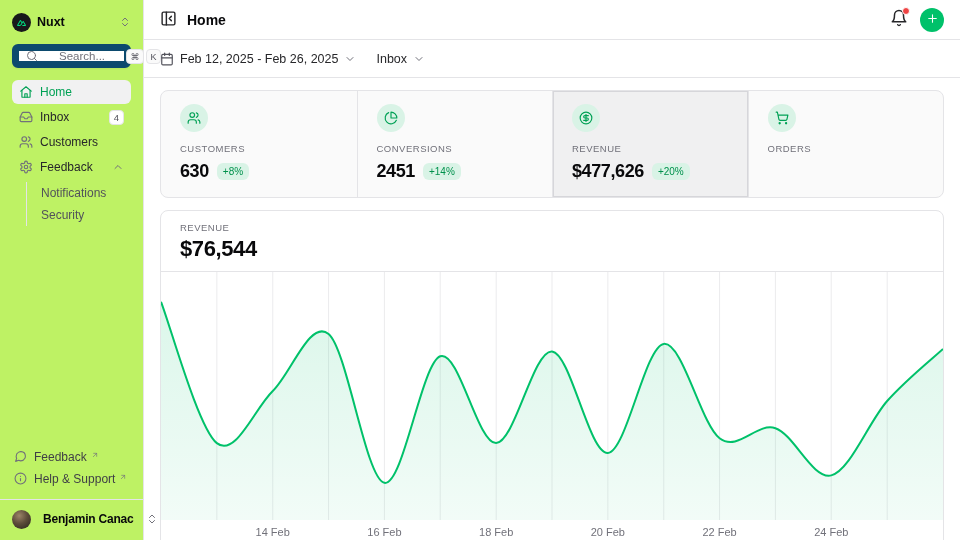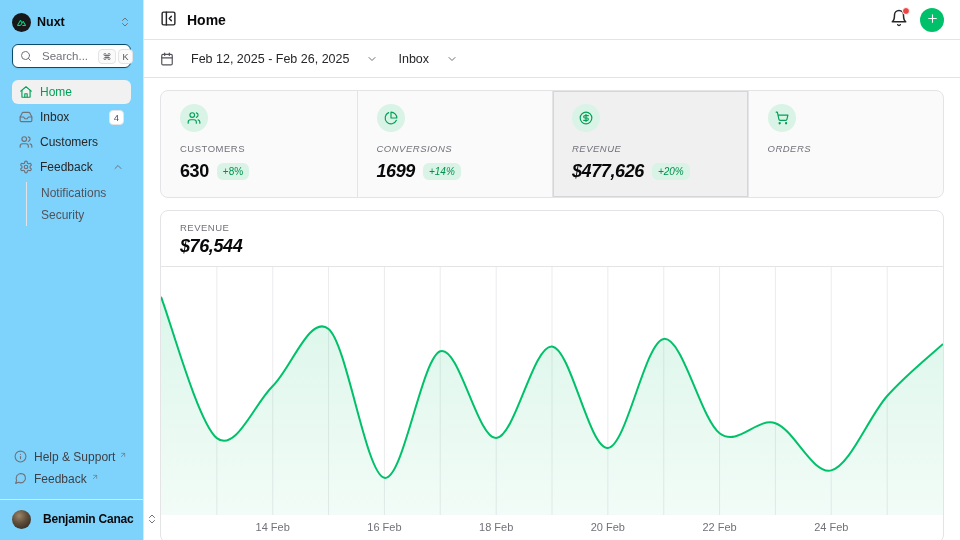--- a/index.html
+++ b/index.html
@@ -6,27 +6,27 @@
   html,body { margin:0; padding:0; }
   body {
     width:960px; height:540px; overflow:hidden;
     font-family:"Liberation Sans", sans-serif;
     background:#fff; color:#09090b;
     -webkit-font-smoothing:antialiased;
   }
   .app { display:flex; height:540px; }
 
   
-  .sidebar { width:144px; min-width:144px; border-right:1px solid #e4e4e7; background:#7dd3fc;
+  .sidebar { width:144px; min-width:144px; border-right:1px solid #e4e4e7; background:#bef264;
              display:flex; flex-direction:column; padding:8px 12px 8px; }
   .ws-row { display:flex; align-items:center; gap:6px; height:28px; margin-bottom:8px; cursor:pointer; }
   .ws-logo { width:19px; height:19px; border-radius:50%; background:#18181b; display:flex; align-items:center; justify-content:center; flex:none; }
   .ws-name { font-size:12.5px; font-weight:700; flex:1; }
   .muted-ic { color:#71717a; display:flex; align-items:center; }
-  .search { display:flex; align-items:center; gap:10px; border:1px solid #0c4a6e; border-radius:6px;
+  .search { display:flex; align-items:center; gap:21px; border:7px solid #0c4a6e; border-radius:6px;
             height:24px; padding:0 12px 0 7px; box-shadow:0 1px 2px rgba(0,0,0,.05);
             margin-bottom:12px; color:#71717a; cursor:text; background:#fff; }
   .search .ph { font-size:11.5px; flex:1; white-space:nowrap; }
   .kbds { display:flex; gap:2px; }
   kbd { font-family:"Liberation Sans",sans-serif; font-size:9px; border:1px solid #e4e4e7; border-radius:4px;
         background:#fafafa; padding:0 3.5px; height:15px; line-height:14px; color:#52525b; }
   .nav { display:flex; flexdirection:column; flex-direction:column; gap:1px; }
   .nav-item { display:flex; align-items:center; gap:7px; height:24px; border-radius:6px;
               padding:0 7px; font-size:12px; color:#27272a; cursor:pointer; }
   .nav-item .nic { color:#71717a; display:flex; align-items:center; }
@@ -57,47 +57,47 @@
               cursor:pointer; position:relative; }
   .title { font-size:14px; font-weight:700; }
   .topbar-right { margin-left:auto; display:flex; align-items:center; gap:12px; }
   .dot { position:absolute; top:-2px; right:-2px; width:8px; height:8px; background:#ef4444;
          border-radius:50%; border:1.5px solid #fff; }
   .plus-btn { width:24px; height:24px; border-radius:50%; background:#00c16a; color:#fff;
               border:none; display:flex; align-items:center; justify-content:center; cursor:pointer; }
 
   .toolbar { height:38px; border-bottom:1px solid #e4e4e7; display:flex; align-items:center;
              padding:0 16px; gap:20px; flex:none; }
-  .tool-btn { display:flex; align-items:center; gap:17px; font-size:12.5px; font-weight:500;
+  .tool-btn { display:flex; align-items:center; gap:6px; font-size:12.5px; font-weight:500;
               color:#27272a; background:none; border:none; padding:0; cursor:pointer; }
   .tool-btn .cal, .tool-btn .chev { color:#52525b; display:flex; align-items:center; }
   .tool-btn .chev { color:#71717a; }
 
   .content { padding:12px 16px 0; display:flex; flex-direction:column; gap:12px; flex:1; min-height:0; }
 
   
   .stats { display:grid; grid-template-columns:repeat(4,1fr); border:1px solid #e4e4e7;
            border-radius:8px; background:#fafafa; overflow:hidden; flex:none; }
   .stat { padding:13px 19px 15px; cursor:pointer; }
-  .stat + .stat { border-left:1px solid #e4e4e7;font-style:italic; }
+  .stat + .stat { border-left:1px solid #e4e4e7; }
   .stat.selected { background:#f0f0f1; box-shadow:inset 0 0 0 1px #d6d6da; }
   .stat-icon { width:28px; height:28px; border-radius:50%; background:#d9f3e6; color:#00a155;
                display:flex; align-items:center; justify-content:center; margin-bottom:11px; }
   .stat-label { font-size:9.5px; letter-spacing:.5px; color:#71717a; font-weight:500; margin-bottom:7px; }
   .stat-row { display:flex; align-items:center; gap:8px; }
   .stat-value { font-size:18px; font-weight:700; letter-spacing:-.4px; }
   .delta { font-size:10px; font-weight:500; color:#00914c; background:#d9f3e6; border-radius:6px;
            padding:3px 6px; }
 
   
   .chart-card { border:1px solid #e4e4e7; border-radius:8px; background:#fff; overflow:hidden;
                 display:flex; flex-direction:column; flex:none; }
   .chart-head { padding:11px 19px 9px; border-bottom:1px solid #e4e4e7; }
   .chart-label { font-size:9.5px; color:#71717a; letter-spacing:.5px; font-weight:500; margin-bottom:3px; }
-  .chart-value { font-size:18px; font-weight:700; letter-spacing:-.4px;font-style:italic; }
+  .chart-value { font-size:22px; font-weight:700; letter-spacing:-.4px; }
   .plot { position:relative; }
   .plot svg { display:block; width:100%; height:248px; }
   .xlabels { position:relative; height:27px; font-size:11px; color:#71717a; }
   .xlabels span { position:absolute; top:6px; transform:translateX(-50%); white-space:nowrap; }
 </style>
 </head>
 <body>
 
 <div class="app">
 
@@ -182,38 +182,38 @@
           <div class="sub-item">Security</div>
         </div>
       </nav>
 
     <div class="spacer"></div>
 
     <div id="footer-links">
         <div class="flink">
           <span class="nic">
             <svg width="13" height="13" viewBox="0 0 24 24" fill="none" stroke="currentColor" stroke-width="2" stroke-linecap="round" stroke-linejoin="round">
-              <circle cx="12" cy="12" r="10"></circle>
-              <path d="M12 16v-4"></path>
-              <path d="M12 8h.01"></path>
-            </svg>
-          </span>
-          <span>Help &amp; Support</span>
+              <path d="M21 11.5a8.38 8.38 0 0 1-.9 3.8 8.5 8.5 0 0 1-7.6 4.7 8.38 8.38 0 0 1-3.8-.9L3 21l1.9-5.7a8.38 8.38 0 0 1-.9-3.8 8.5 8.5 0 0 1 4.7-7.6 8.38 8.38 0 0 1 3.8-.9h.5a8.48 8.48 0 0 1 8 8v.5z"></path>
+            </svg>
+          </span>
+          <span>Feedback</span>
           <span class="ext"><svg width="8" height="8" viewBox="0 0 24 24" fill="none" stroke="currentColor" stroke-width="2" stroke-linecap="round" stroke-linejoin="round">
               <path d="M7 17 17 7"></path>
               <path d="M8 7h9v9"></path>
             </svg></span>
         </div>
         <div class="flink">
           <span class="nic">
             <svg width="13" height="13" viewBox="0 0 24 24" fill="none" stroke="currentColor" stroke-width="2" stroke-linecap="round" stroke-linejoin="round">
-              <path d="M21 11.5a8.38 8.38 0 0 1-.9 3.8 8.5 8.5 0 0 1-7.6 4.7 8.38 8.38 0 0 1-3.8-.9L3 21l1.9-5.7a8.38 8.38 0 0 1-.9-3.8 8.5 8.5 0 0 1 4.7-7.6 8.38 8.38 0 0 1 3.8-.9h.5a8.48 8.48 0 0 1 8 8v.5z"></path>
-            </svg>
-          </span>
-          <span>Feedback</span>
+              <circle cx="12" cy="12" r="10"></circle>
+              <path d="M12 16v-4"></path>
+              <path d="M12 8h.01"></path>
+            </svg>
+          </span>
+          <span>Help &amp; Support</span>
           <span class="ext"><svg width="8" height="8" viewBox="0 0 24 24" fill="none" stroke="currentColor" stroke-width="2" stroke-linecap="round" stroke-linejoin="round">
               <path d="M7 17 17 7"></path>
               <path d="M8 7h9v9"></path>
             </svg></span>
         </div>
       </div>
     <div class="sb-divider"></div>
     <div class="user-row">
       <span class="avatar"></span>
       <span class="user-name">Benjamin Canac</span>
@@ -299,21 +299,21 @@
           </div>
           <div class="stat">
             <div class="stat-icon">
               <svg width="14" height="14" viewBox="0 0 24 24" fill="none" stroke="currentColor" stroke-width="2" stroke-linecap="round" stroke-linejoin="round">
                 <path d="M21.21 15.89A10 10 0 1 1 8 2.83"></path>
                 <path d="M22 12A10 10 0 0 0 12 2v10z"></path>
               </svg>
             </div>
             <div class="stat-label">CONVERSIONS</div>
             <div class="stat-row">
-              <span class="stat-value">1699</span>
+              <span class="stat-value">2451</span>
               <span class="delta">+14%</span>
             </div>
           </div>
           <div class="stat selected">
             <div class="stat-icon">
               <svg width="14" height="14" viewBox="0 0 24 24" fill="none" stroke="currentColor" stroke-width="2" stroke-linecap="round" stroke-linejoin="round">
                 <circle cx="12" cy="12" r="10"></circle>
                 <path d="M16 8h-6a2 2 0 1 0 0 4h4a2 2 0 1 1 0 4H8"></path>
                 <path d="M12 18V6"></path>
               </svg>

